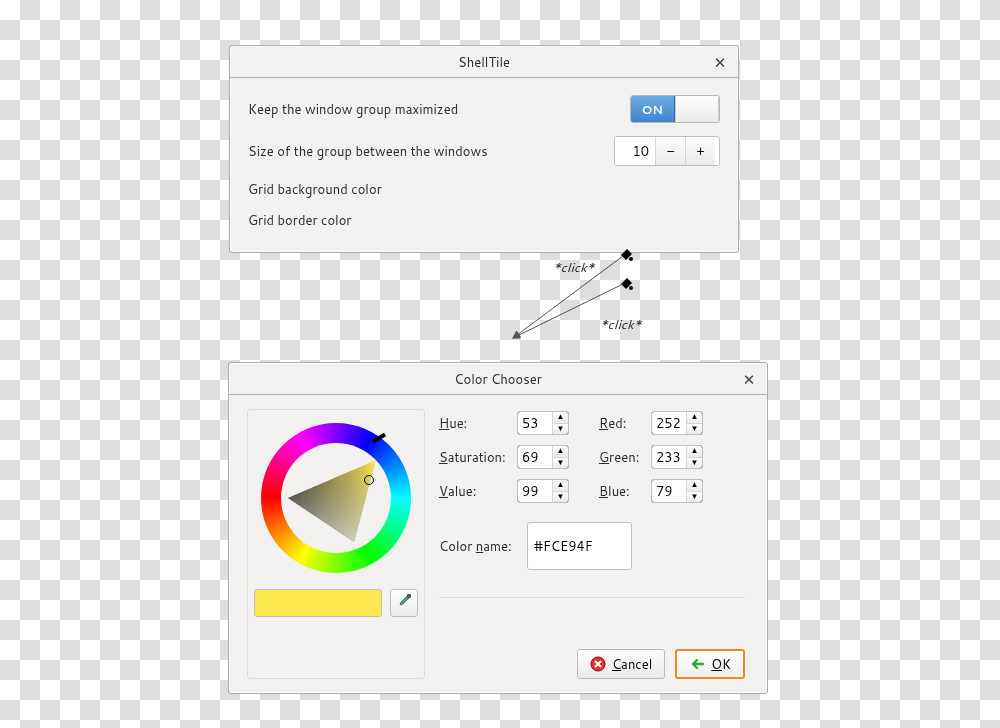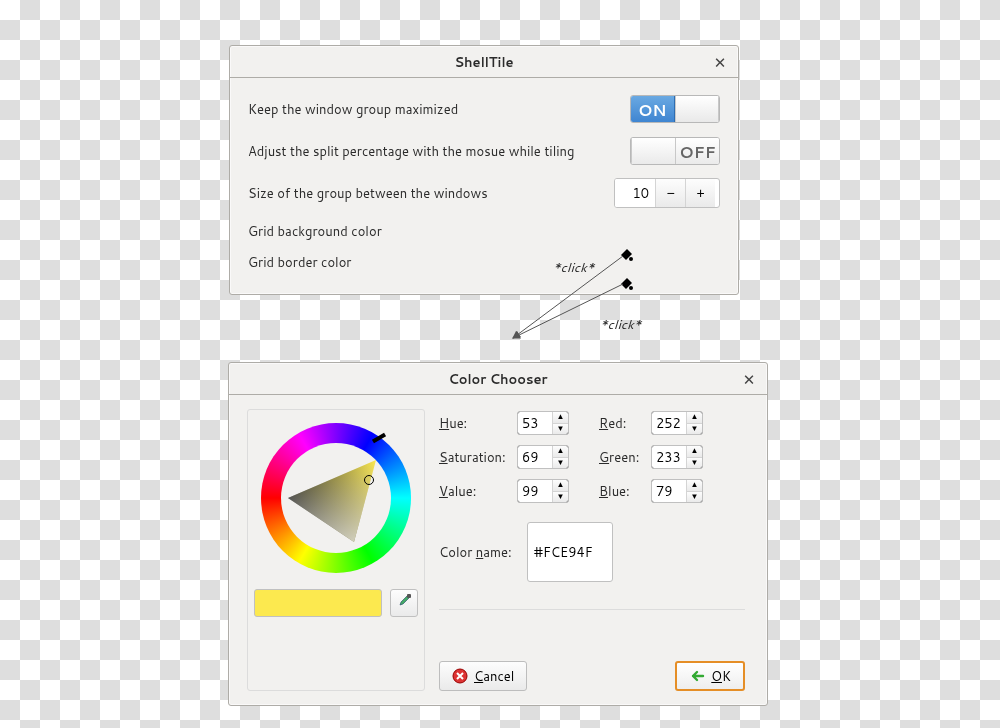--- a/index.html
+++ b/index.html
@@ -34,21 +34,21 @@
     border-radius:3px;
     box-shadow:inset 0 0 0 1px rgba(255,255,255,.6);
   }
   .titlebar{
     height:32px;
     display:flex;
     align-items:center;
     justify-content:center;
     border-bottom:1px solid var(--dlg-border);
     position:relative;
-    font-weight:700;
+    font-weight:400;
     text-align:right;
   }
   .titlebar .close{
     position:absolute;right:8px;top:6px;
     width:20px;height:20px;
     display:flex;align-items:center;justify-content:center;
     font-size:15px;color:#444;
     cursor:pointer;
   }
   .body{padding:10px 18px 18px 18px}
@@ -56,21 +56,21 @@
     display:flex;align-items:center;
     min-height:42px;
   }
   .row .label{flex:1;color:var(--text);font-size:13px}
   
   .switch{
     width:90px;height:28px;
     border:1px solid #b8b8b8;border-radius:3px;
     display:flex;overflow:hidden;
     background:#fff;
-    font-size:16px;font-weight:600;
+    font-size:12px;font-weight:600;
   }
   .switch .half{flex:1;display:flex;align-items:center;justify-content:center}
   .switch .knob{background:linear-gradient(#fff,#e9e9e9);border-left:1px solid #c8c8c8;border-right:1px solid #c8c8c8}
   .switch.on .half:first-child{background:linear-gradient(#6aa9e2,#3f85d1);color:#fff;border-right:1px solid #2d6db2}
   .switch.off .half:last-child{background:linear-gradient(#fff,#eaeaea);color:#666}
   .switch.off .half:first-child{background:linear-gradient(#fff,#eaeaea)}
   
   .spin{
     display:flex;align-items:stretch;
     border:1px solid #c0c0c0;border-radius:3px;background:#fff;height:30px;
@@ -108,22 +108,22 @@
   .cc-col{display:flex;flex-direction:column;gap:6px}
   .cc-field{display:flex;align-items:center;height:28px}
   .cc-field label{width:78px}
   .cc-field label.u:first-letter{text-decoration:underline}
   .spin2{display:flex;border:1px solid #c0c0c0;border-radius:3px;background:#000000;height:24px;overflow:hidden}
   .spin2 input{border:none;width:34px;padding:0 4px;font:inherit;text-align:left;outline:none}
   .spin2 .arrows{display:flex;flex-direction:column;width:16px;border-left:1px solid #d4d4d4}
   .spin2 .arrows button{flex:1;border:none;background:linear-gradient(#fdfdfd,#eaeaea);font-size:8px;line-height:1;cursor:pointer;padding:0}
   .spin2 .arrows button:first-child{border-bottom:1px solid #d4d4d4}
   .cc-name{display:flex;align-items:center;gap:10px}
-  .cc-name input{border:1px solid #c0c0c0;border-radius:3px;padding:20px 6px;font:inherit;width:86px;background:#fff}
-  .btn-row{display:flex;justify-content:space-between;gap:10px;margin-top:24px}
+  .cc-name input{border:1px solid #c0c0c0;border-radius:3px;padding:14px 6px;font:inherit;width:105px;background:#fff}
+  .btn-row{display:flex;justify-content:flex-end;gap:10px;margin-top:24px}
   .btn{
     height:30px;padding:0 12px;border:1px solid #bdbdbd;border-radius:3px;
     background:linear-gradient(#fdfdfd,#eaeaea);cursor:pointer;font:inherit;
     display:flex;align-items:center;gap:6px
   }
   .btn.primary{border:2px solid var(--orange);background:linear-gradient(#fff,#eee)}
   .btn .icn{width:16px;height:16px;display:flex;align-items:center;justify-content:center}
   .mnemonic{text-decoration:underline}
   hr.sep{border:none;border-top:1px solid #dcdcdc;margin:10px 0}
 </style>
@@ -134,27 +134,20 @@
   <div class="titlebar">
     <span>ShellTile</span>
     <span class="close">✕</span>
   </div>
   <div class="body">
     <div class="row">
       <div class="label">Keep the window group maximized</div>
       <div class="switch on">
         <div class="half">ON</div>
         <div class="half knob"></div>
-      </div>
-    </div>
-    <div class="row">
-      <div class="label">Adjust the split percentage with the mosue while tiling</div>
-      <div class="switch off">
-        <div class="half knob"></div>
-        <div class="half">OFF</div>
       </div>
     </div>
     <div class="row">
       <div class="label">Size of the group between the windows</div>
       <div class="spin" style="width:106px">
         <input value="10" style="">
         <button>−</button>
         <button>+</button>
       </div>
     </div>

